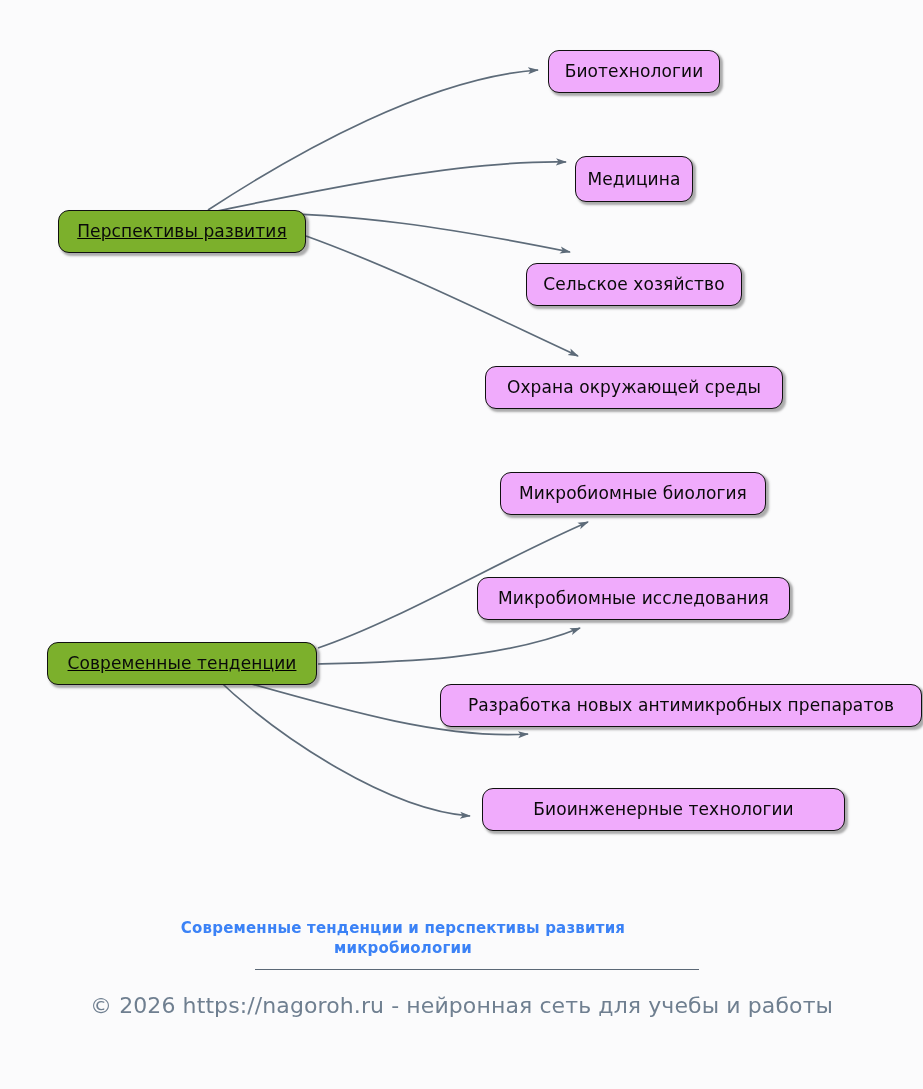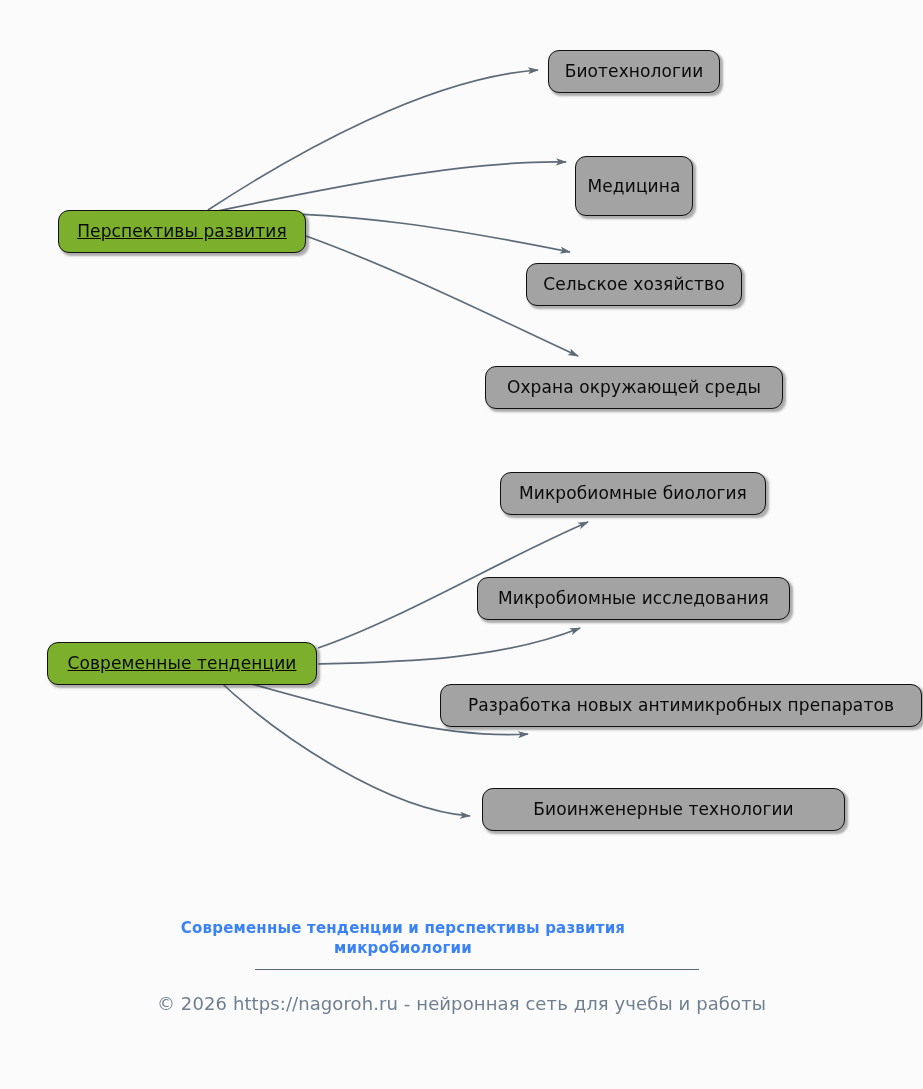--- a/index.html
+++ b/index.html
@@ -47,21 +47,21 @@
     color: #0a0a0a;
     letter-spacing: 0.1px;
     padding: 0 2px;
     user-select: none;
   }
   .node.root {
     background: #7cb02c;
     text-decoration: underline;
   }
   .node.leaf {
-    background: #a3a3a3;
+    background: #f0abfc;
   }
   #diagram-title {
     position: absolute;
     left: 0;
     width: 806px;
     top: 918px;
     text-align: center;
     font-size: 15px;
     font-weight: bold;
     line-height: 1.35;
@@ -75,21 +75,21 @@
     width: 444px;
     height: 0;
     border-top: 1.6px solid #5b6876;
   }
   #footer-credit {
     position: absolute;
     left: 0;
     width: 923px;
     top: 993px;
     text-align: center;
-    font-size: 18px;
+    font-size: 22px;
     color: #6f7f90;
     letter-spacing: 0.1px;
   }
 </style>
 </head>
 <body>
 
 <div id="diagram-canvas">
 
   <svg id="edge-layer" viewBox="0 0 923 1089" xmlns="http://www.w3.org/2000/svg">
@@ -112,21 +112,21 @@
   </svg>
 
   <div class="node root" style="left:58px; top:210px; width:248px; height:43px;">
     <span class="node-label">Перспективы развития</span>
   </div>
 
   <div class="node leaf" style="left:548px; top:50px; width:172px; height:43px;">
     <span class="node-label">Биотехнологии</span>
   </div>
 
-  <div class="node leaf" style="left:575px; top:156px; width:118px; height:60px;">
+  <div class="node leaf" style="left:575px; top:156px; width:118px; height:46px;">
     <span class="node-label">Медицина</span>
   </div>
 
   <div class="node leaf" style="left:526px; top:263px; width:216px; height:43px;">
     <span class="node-label">Сельское хозяйство</span>
   </div>
 
   <div class="node leaf" style="left:485px; top:366px; width:298px; height:43px;">
     <span class="node-label">Охрана окружающей среды</span>
   </div>

